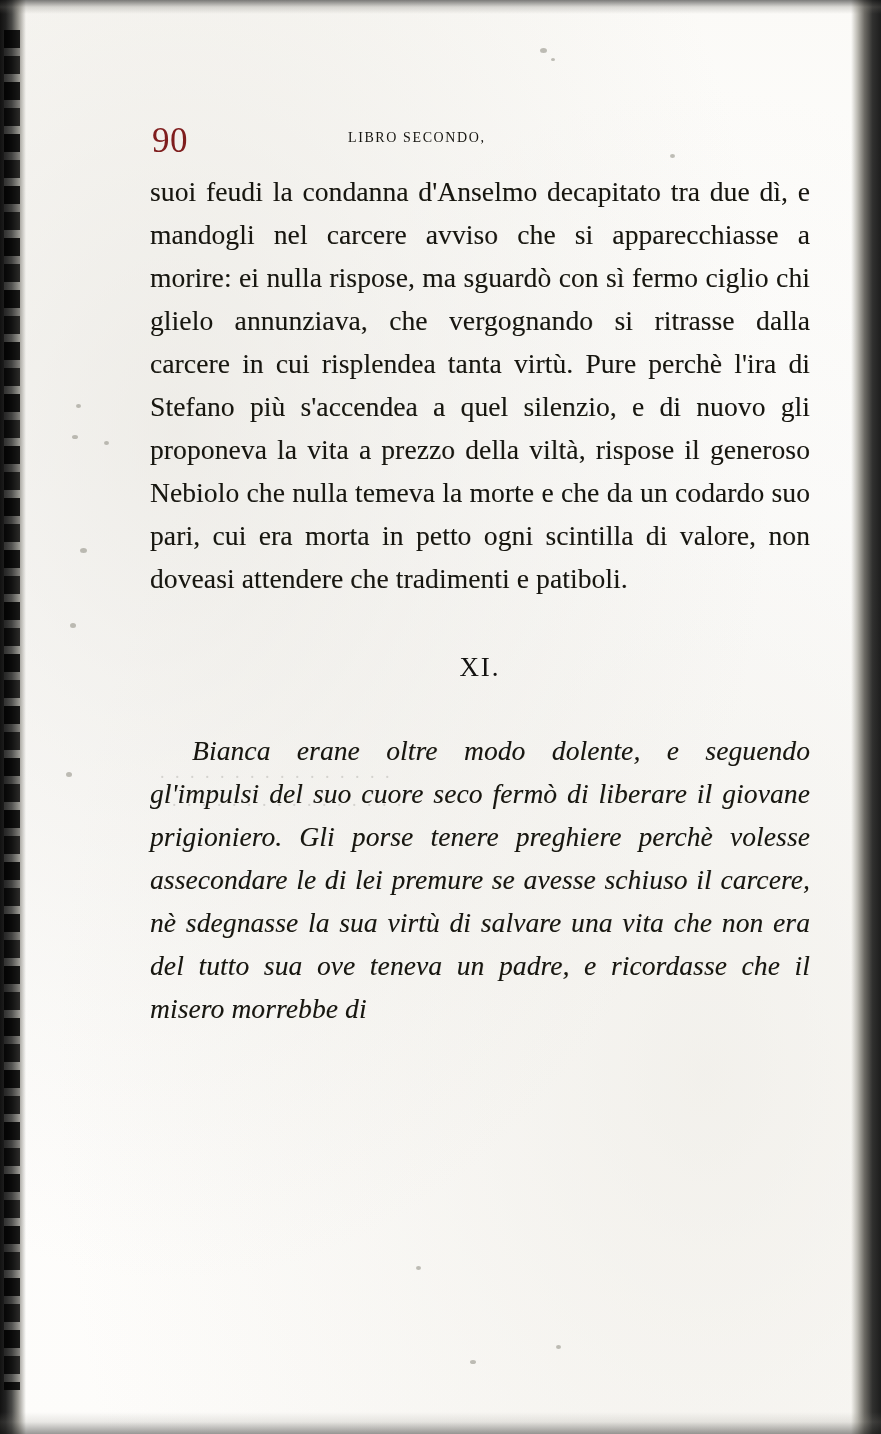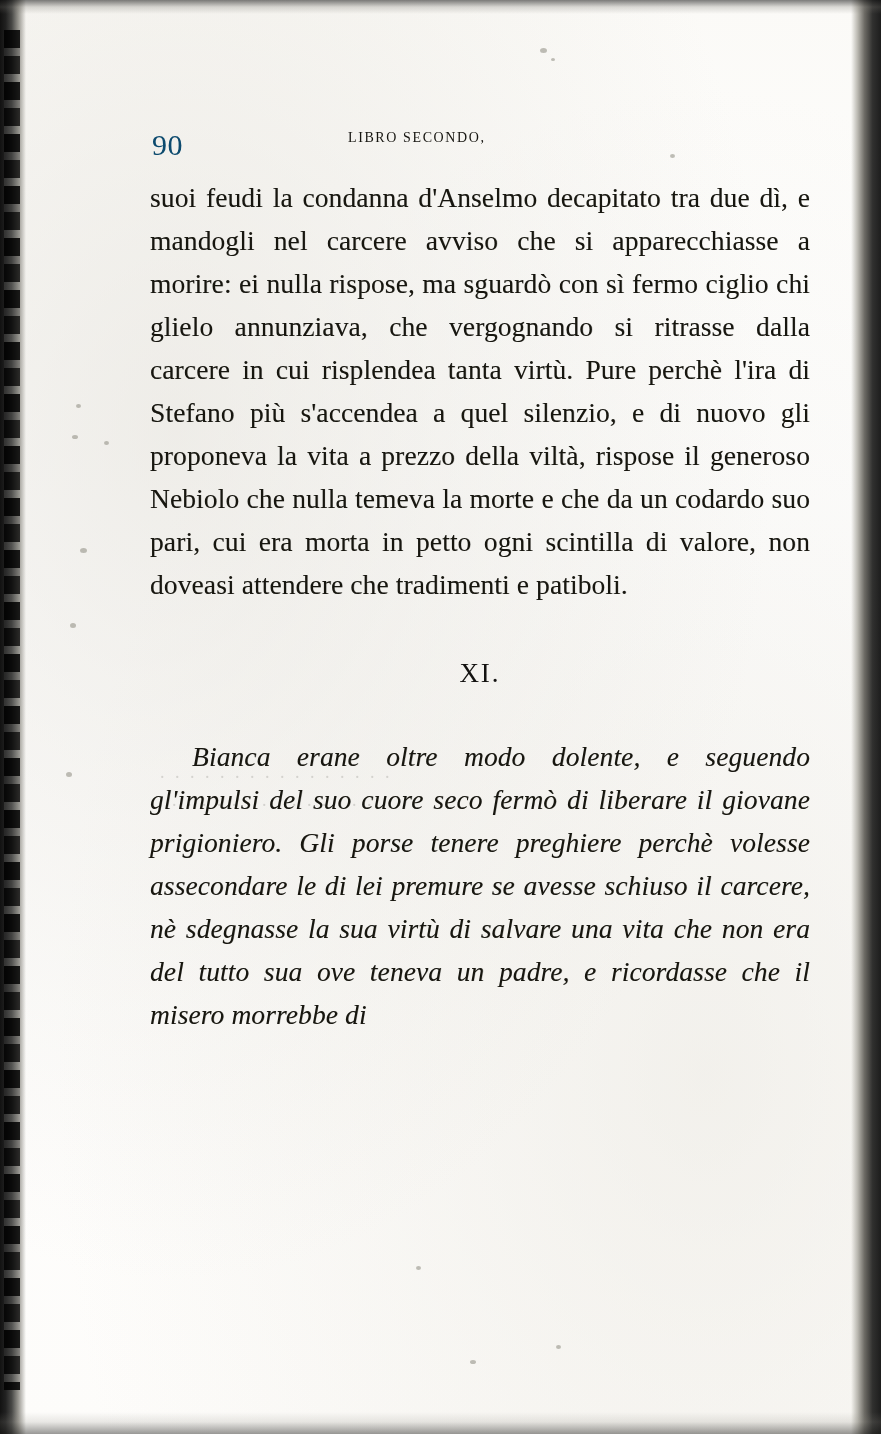--- a/index.html
+++ b/index.html
@@ -78,24 +78,24 @@
   }
 
   .folio-row {
     position: relative;
     height: 40px;
     margin-bottom: 6px;
   }
   .folio-number {
     position: absolute;
     left: 2px;
-    top: 8px;
-    font-size: 30px;
+    top: 1px;
+    font-size: 35px;
     letter-spacing: 0.5px;
-    color: #0c4a6e;
+    color: #7f1d1d;
   }
   .running-head {
     position: absolute;
     left: 198px;
     top: 10px;
     font-size: 14px;
     letter-spacing: 1.6px;
     font-variant: small-caps;
     text-transform: uppercase;
     color: #15140f;
@@ -103,21 +103,21 @@
 
   .para {
     font-size: 27.5px;
     line-height: 43px;
     text-align: justify;
     text-justify: inter-word;
     color: #17160f;
     margin: 0;
     letter-spacing: 0.1px;
   }
-  .para.first { margin-top: 16px; }
+  .para.first { margin-top: 10px; }
   .para.indent { text-indent: 42px; font-style: italic; }
 
   
   .para { text-shadow: 0.35px 0 0 rgba(0,0,0,0.28); }
 
   .section-number {
     text-align: center;
     font-size: 27px;
     font-weight: normal;
     letter-spacing: 2px;

